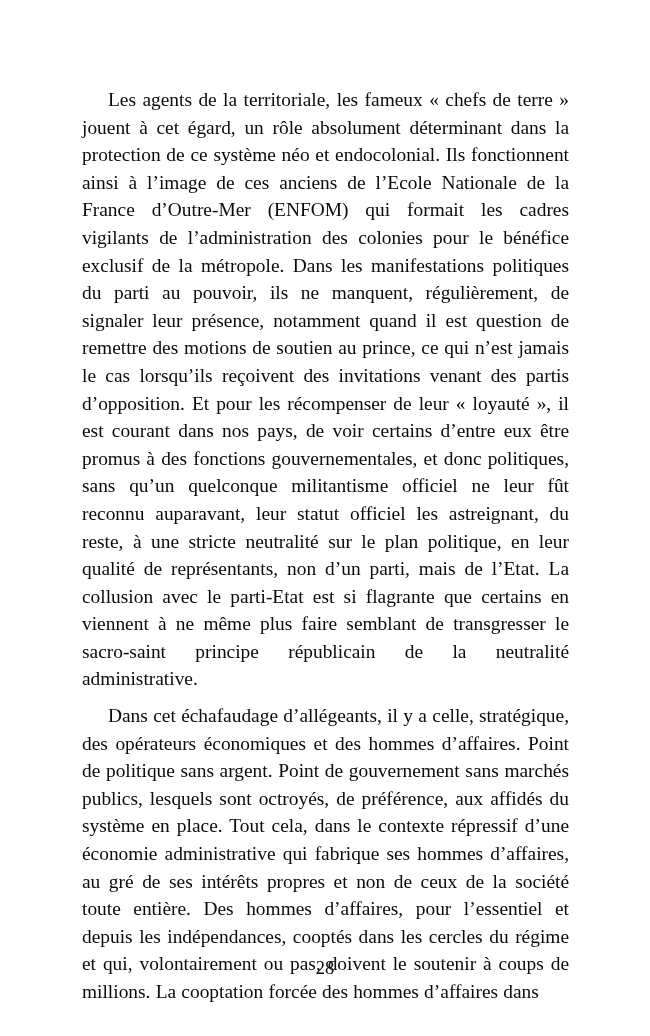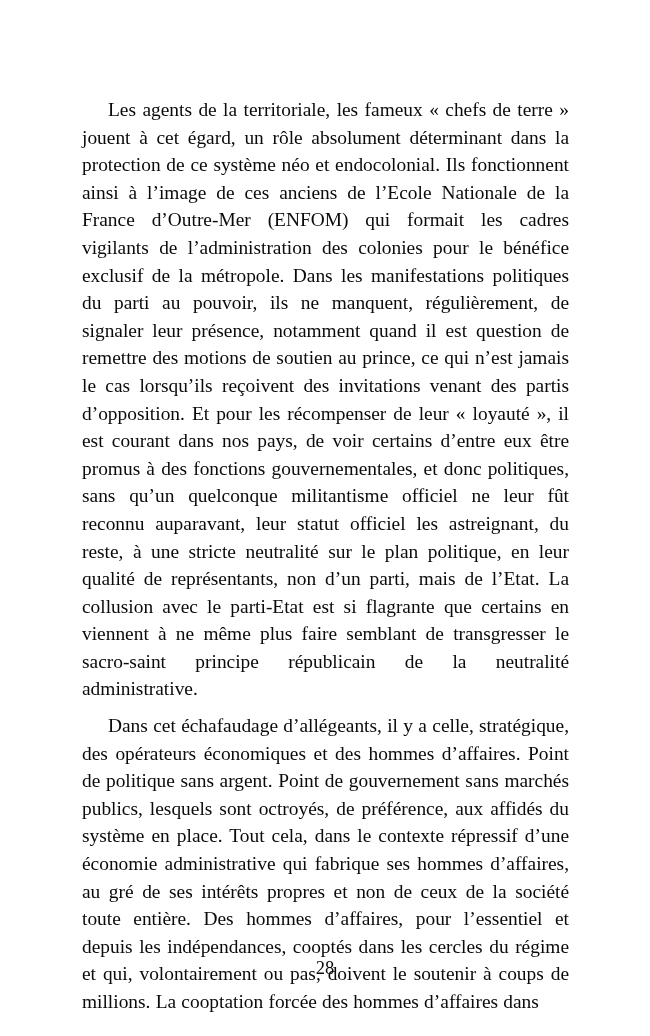--- a/index.html
+++ b/index.html
@@ -14,21 +14,21 @@
     height: 1036px;
     background: #ffffff;
     overflow: hidden;
     font-family: "Liberation Serif", "DejaVu Serif", serif;
     color: #0a0a0a;
   }
 
   .text-block {
     position: absolute;
     left: 82px;
-    top: 96px;
+    top: 86px;
     width: 487px;
   }
 
   .para {
     margin: 0;
     text-align: justify;
     text-justify: inter-word;
     font-size: 19.4px;
     line-height: 27.6px;
     text-indent: 26px;

